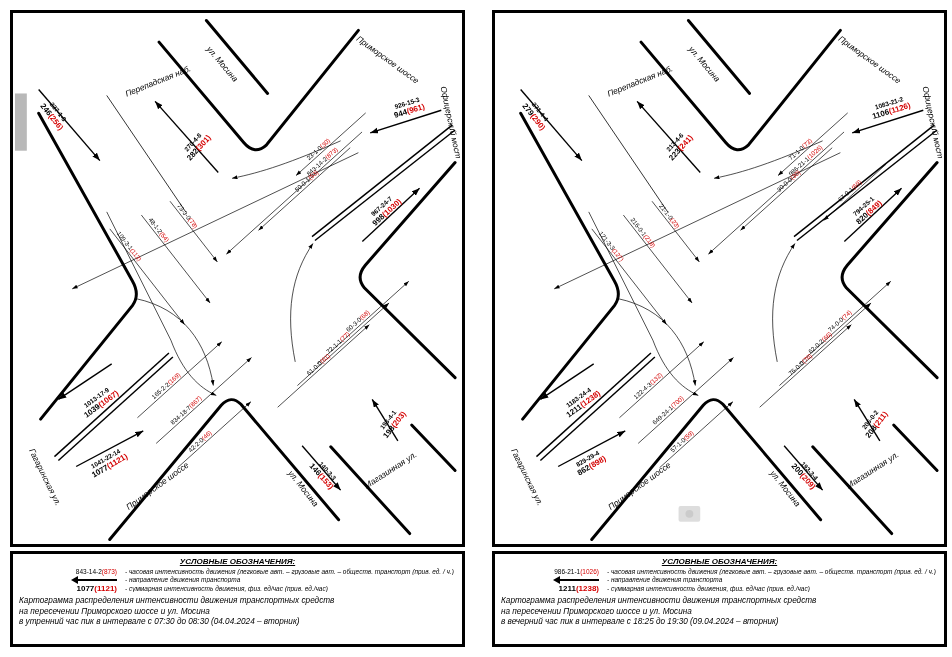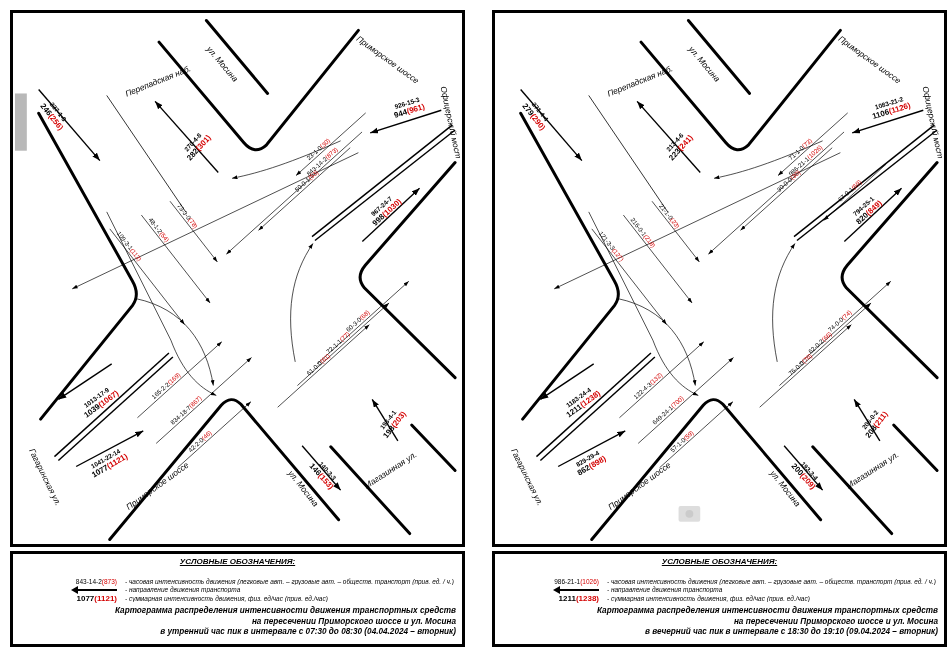--- a/index.html
+++ b/index.html
@@ -2,30 +2,30 @@
 <html><head>
 <meta charset="utf-8">
 <style>
   html,body{margin:0;padding:0;background:#ffffff;}
   body{width:952px;height:657px;font-family:"Liberation Sans",sans-serif;}
   .page{display:flex;gap:27px;padding:10px 0 10px 10px;}
   .panel{width:455px;display:flex;flex-direction:column;}
   .diagram{box-sizing:border-box;width:455px;height:537px;border:3px solid #000;background:#fff;overflow:hidden;}
   .legend{box-sizing:border-box;width:455px;height:96px;border:3px solid #000;margin-top:4px;background:#fff;
           padding:3px 6px 2px 6px;}
-  .legend-heading{text-align:center;font-size:8px;font-weight:bold;font-style:italic;text-decoration:underline;margin-bottom:12px;}
+  .legend-heading{text-align:center;font-size:8px;font-weight:bold;font-style:italic;text-decoration:underline;margin-bottom:2px;}
   .legend-row{display:flex;align-items:center;margin:1px 0;}
   .legend-sample{width:98px;text-align:right;padding-right:8px;font-size:6.5px;white-space:nowrap;flex:none;}
   .legend-sample.total{font-size:8px;font-weight:bold;}
   .legend-desc{flex:1;font-size:6.5px;font-style:italic;white-space:nowrap;overflow:hidden;}
   .red{color:#d40000;}
   .dir-arrow{display:inline-block;width:44px;height:2px;background:#000;position:relative;vertical-align:middle;}
   .dir-arrow::before{content:"";position:absolute;left:-2px;top:-3px;width:0;height:0;
       border:4px solid transparent;border-right:7px solid #000;border-left:none;}
-  .legend-titles{margin-top:3px;text-align:right;font-weight:bold;font-style:italic;font-size:8.2px;line-height:1.3;}
+  .legend-titles{margin-top:3px;text-align:left;font-weight:normal;font-style:italic;font-size:8.2px;line-height:1.3;}
   svg text{font-family:"Liberation Sans",sans-serif;fill:#000;}
 </style>
 </head>
 <body>
 
 <div class="page">
 
   <div class="panel">
     <div class="diagram" id="diagram-0"><svg width="449" height="531" viewBox="0 0 455 535">
           <defs>
@@ -277,18 +277,18 @@
         <span class="legend-sample"><span class="dir-arrow"></span></span>
         <span class="legend-desc">- направление движения транспорта</span>
       </div>
       <div class="legend-row">
         <span class="legend-sample total"><span>1211</span><span class="red">(1238)</span></span>
         <span class="legend-desc">- суммарная интенсивность движения, физ. ед/час (прив. ед./час)</span>
       </div>
       <div class="legend-titles">
         <div>Картограмма распределения интенсивности движения транспортных средств</div>
         <div>на пересечении Приморского шоссе и ул. Мосина</div>
-        <div>в вечерний час пик в интервале с 18:30 до 19:10 (09.04.2024 – вторник)</div>
+        <div>в вечерний час пик в интервале с 18:25 до 19:30 (09.04.2024 – вторник)</div>
       </div>
     </div>
   </div>
 
 </div>
 
 </body></html>

